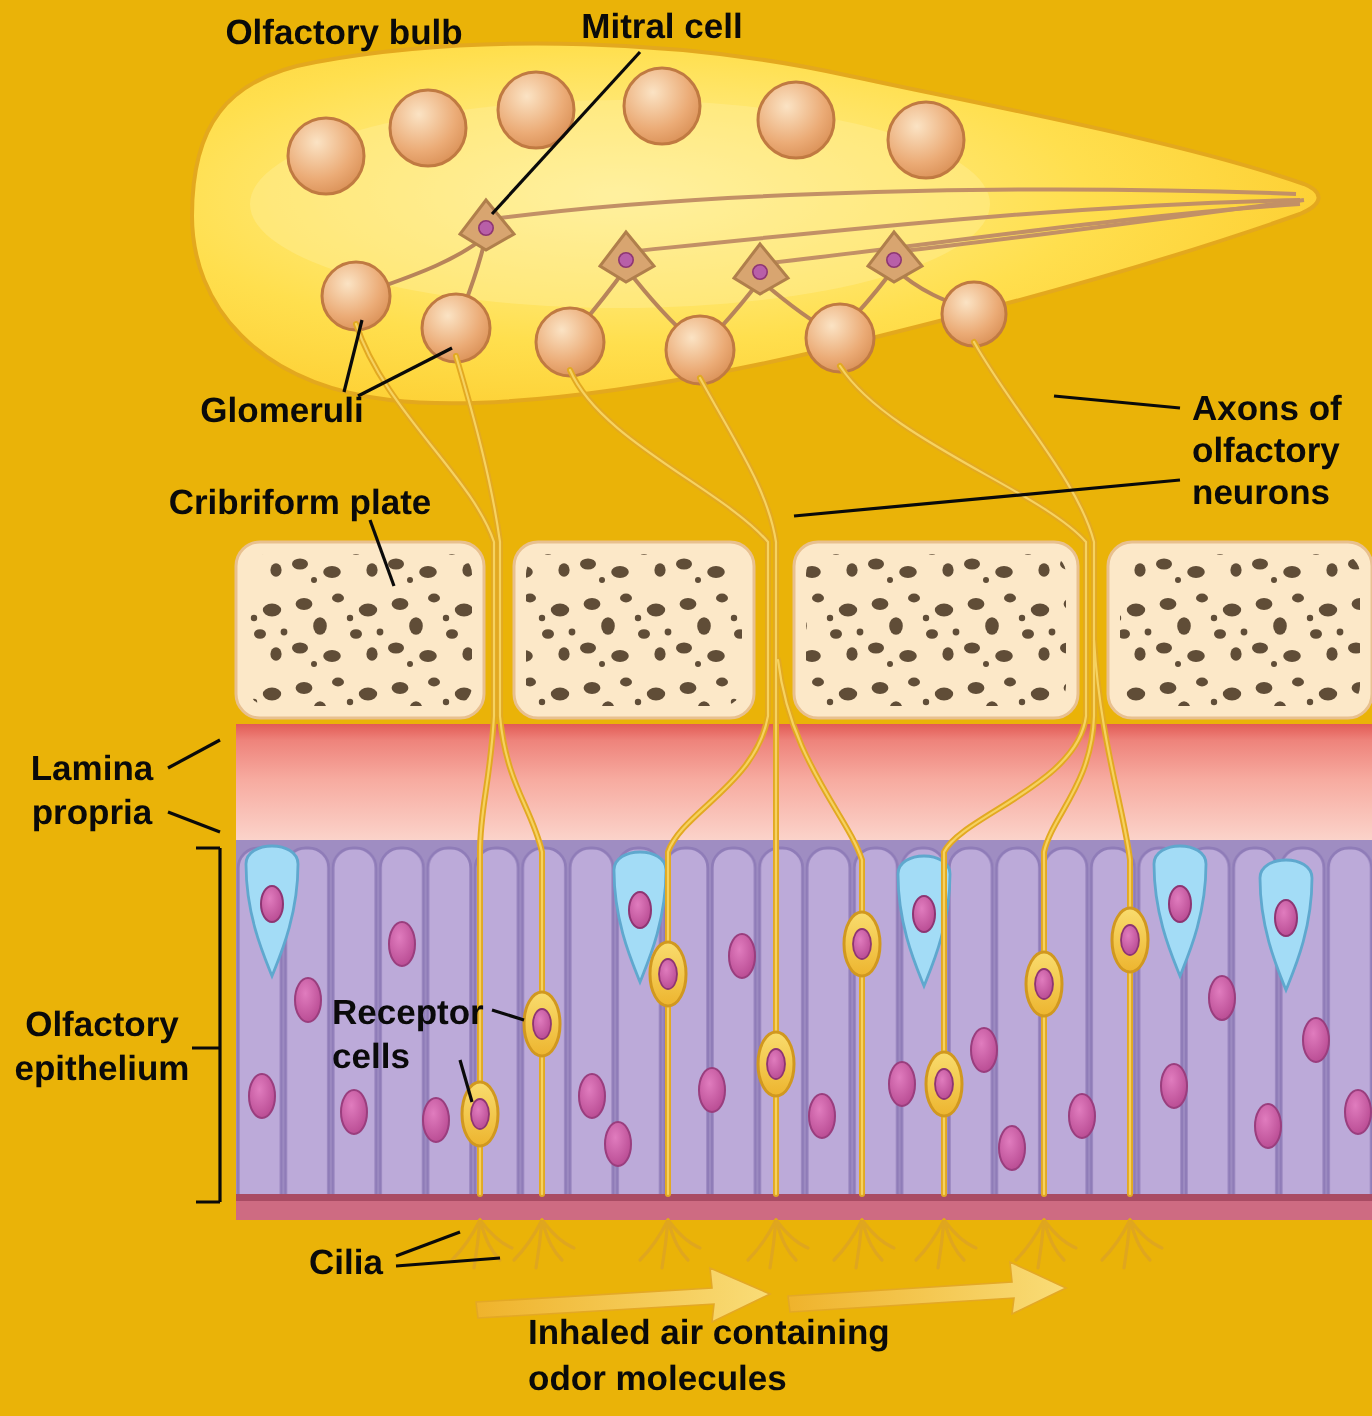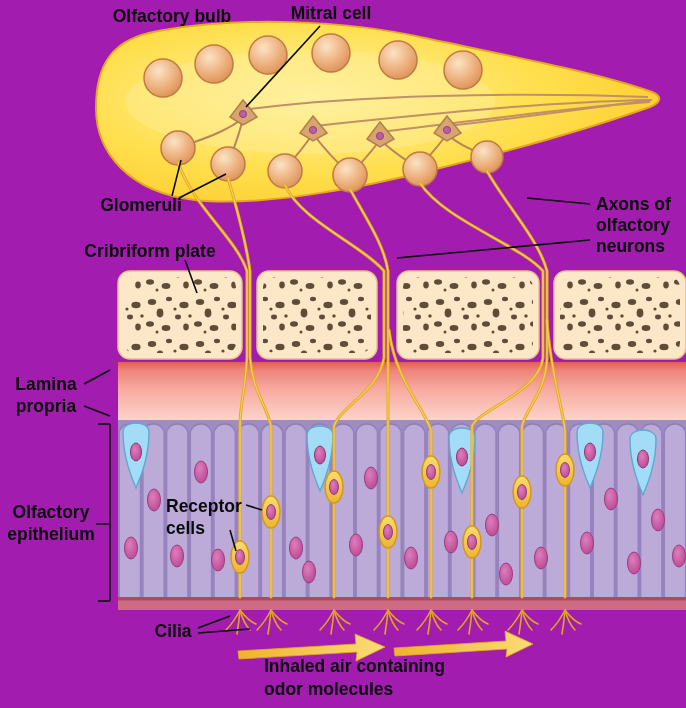--- a/index.html
+++ b/index.html
@@ -1,16 +1,16 @@
 <!DOCTYPE html>
 <html><head>
 <meta charset="utf-8">
 <style>
   html,body{margin:0;padding:0;background:#ffffff;}
-  #stage{position:relative;width:686px;height:708px;background:#a21caf;overflow:hidden;
+  #stage{position:relative;width:686px;height:708px;background:#eab308;overflow:hidden;
          font-family:"Liberation Sans", sans-serif;}
   svg text{font-family:"Liberation Sans", sans-serif;font-weight:700;fill:#0a0a0a;}
 </style>
 </head>
 <body>
 
 <div id="stage">
 <svg width="686" height="708" viewBox="0 0 686 708">
   <defs>
     <radialGradient id="bulbGrad" cx="38%" cy="42%" r="75%">

